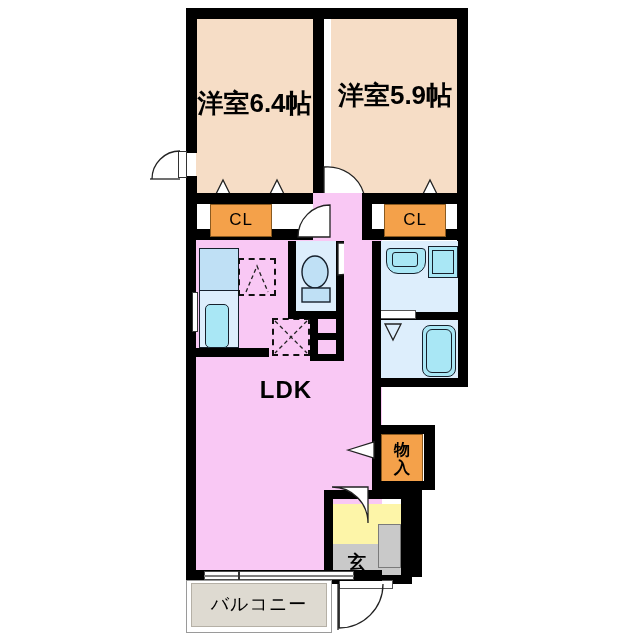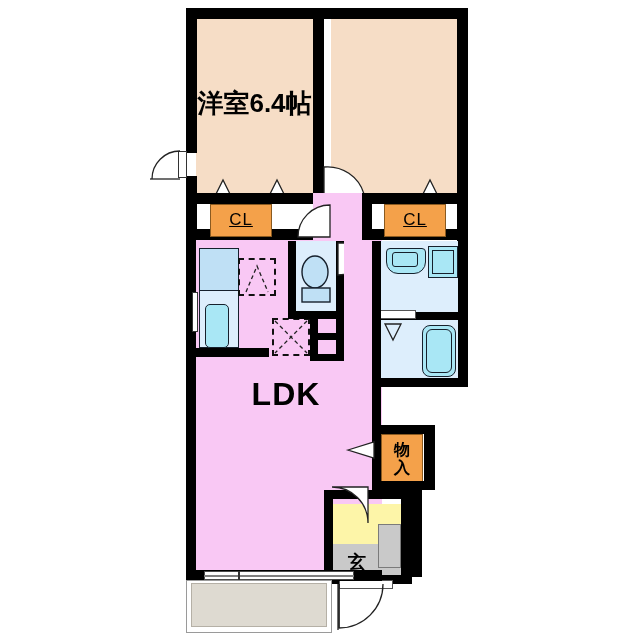--- a/index.html
+++ b/index.html
@@ -16,23 +16,23 @@
   .room-entry-up{background:#fdf5a8;}
   .room-entry-dn{background:#c9c9c9;}
   .room-balcony{background:#dedad1;}
   .closet{background:#f4a14a;}
   .white{background:#ffffff;}
   
   .label{position:absolute;color:#000;text-align:center;
          font-family:"Liberation Sans","DejaVu Sans",sans-serif;
          white-space:pre;line-height:1.02;}
   .lbl-room{font-size:26px;font-weight:600;letter-spacing:0px;}
-  .lbl-ldk{font-size:32px;font-weight:600;letter-spacing:1px;}
+  .lbl-ldk{font-size:24px;font-weight:600;letter-spacing:1px;}
   .lbl-ldk2{font-size:30px;font-weight:600;}
-  .lbl-cl{font-size:17px;font-weight:500;letter-spacing:1px;text-decoration:underline;}
+  .lbl-cl{font-size:17px;font-weight:500;letter-spacing:1px;}
   .lbl-small{font-size:16px;font-weight:600;line-height:1.05;}
   .lbl-bal{font-size:18px;font-weight:500;letter-spacing:1px;}
   .lbl-gen{font-size:18px;font-weight:600;}
   .fx-blue{background:#bfe0f5;border:1.4px solid #16202c;}
   .fx-blue2{background:#a9e7f5;border:1.4px solid #16202c;}
   .fx-pale{background:#ddeefc;border:1.4px solid #16202c;}
   .dashed{border:2px dashed #111;background:transparent;}
   .win{background:#ffffff;border:1.2px solid #4b4b4b;}
   .winline{background:#808080;}
   svg{position:absolute;overflow:visible;}
@@ -49,20 +49,21 @@
   <div class="abs" style="left:251px;top:8px;width:2px;height:10px;background:#333;"></div>
 
   <div class="abs win" style="left:360px;top:8px;width:96px;height:10px;"></div>
   <div class="abs winline" style="left:360px;top:12px;width:96px;height:2px;"></div>
   <div class="abs" style="left:397px;top:8px;width:2px;height:10px;background:#333;"></div>
 
   <div class="abs room-wash" style="left:196px;top:18px;width:117px;height:175px;"></div>
   <div class="label lbl-room" style="left:196px;top:82px;width:117px;margin-top:8px;">洋室6.4帖</div>
 
   <div class="abs room-wash" style="left:331px;top:18px;width:128px;height:175px;"></div>
+  <div class="label lbl-room" style="left:331px;top:82px;width:128px;">洋室5.9帖</div>
 
   <div class="abs wall" style="left:186px;top:8px;width:282px;height:11px;"></div>
 
   <div class="abs wall" style="left:186px;top:8px;width:11px;height:145px;"></div>
   <div class="abs wall" style="left:186px;top:176px;width:11px;height:60px;"></div>
 
   <div class="abs wall" style="left:186px;top:236px;width:11px;height:340px;"></div>
 
   <div class="abs wall" style="left:457px;top:8px;width:11px;height:228px;"></div>
 
@@ -216,14 +217,15 @@
     <line class="swl" x1="22" y1="0" x2="22" y2="46"></line>
   </svg>
 
   <div class="abs wall" style="left:186px;top:570px;width:196px;height:11px;"></div>
   <div class="abs win" style="left:204px;top:571px;width:150px;height:9px;"></div>
   <div class="abs winline" style="left:204px;top:575px;width:150px;height:2px;"></div>
   <div class="abs" style="left:238px;top:571px;width:2px;height:9px;background:#333;"></div>
 
   <div class="abs" style="left:186px;top:580px;width:146px;height:53px;background:#ffffff;border:1.2px solid #9a9a9a;"></div>
   <div class="abs room-balcony" style="left:191px;top:583px;width:136px;height:44px;border:1px solid #b5b0a6;"></div>
+  <div class="label lbl-bal" style="left:191px;top:595px;width:136px;">バルコニー</div>
 
 </div>
 
 </body></html>

